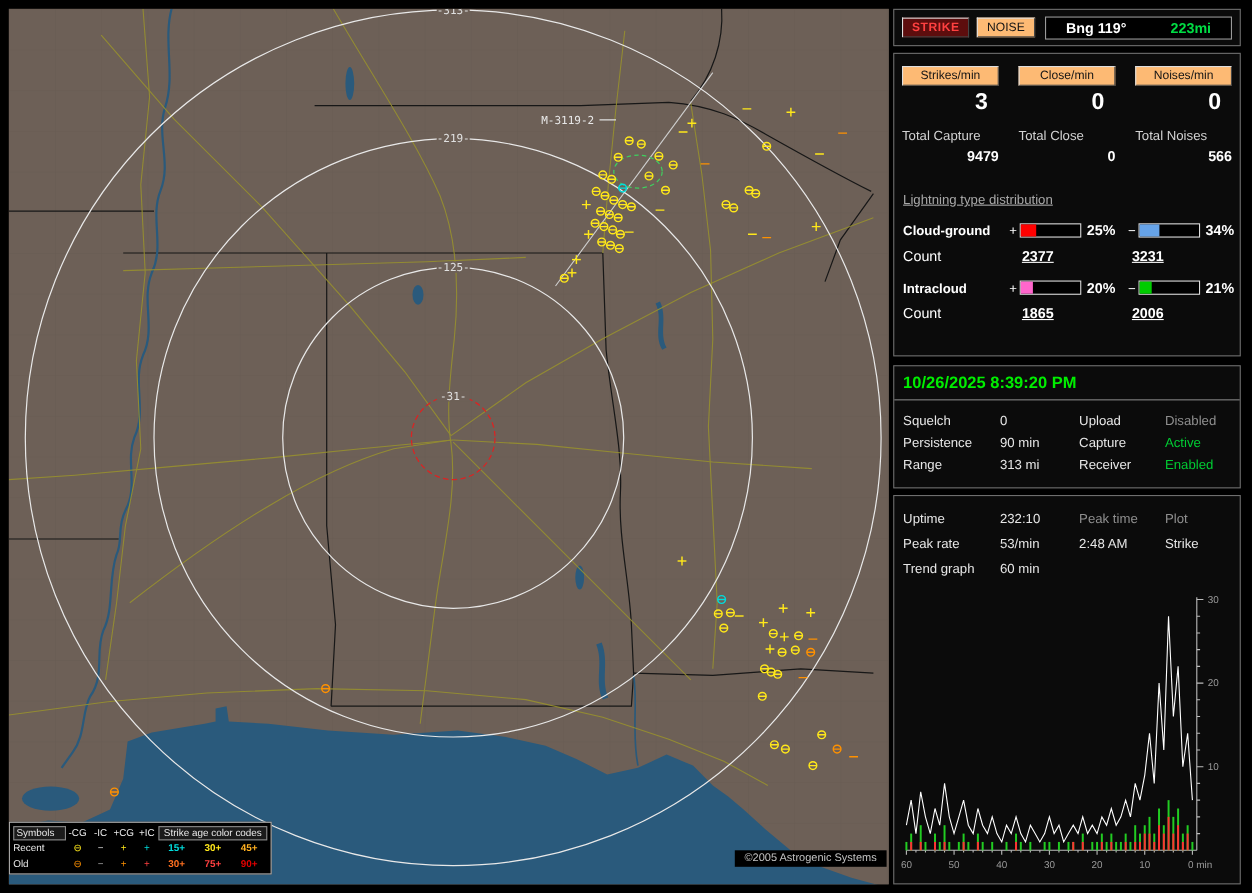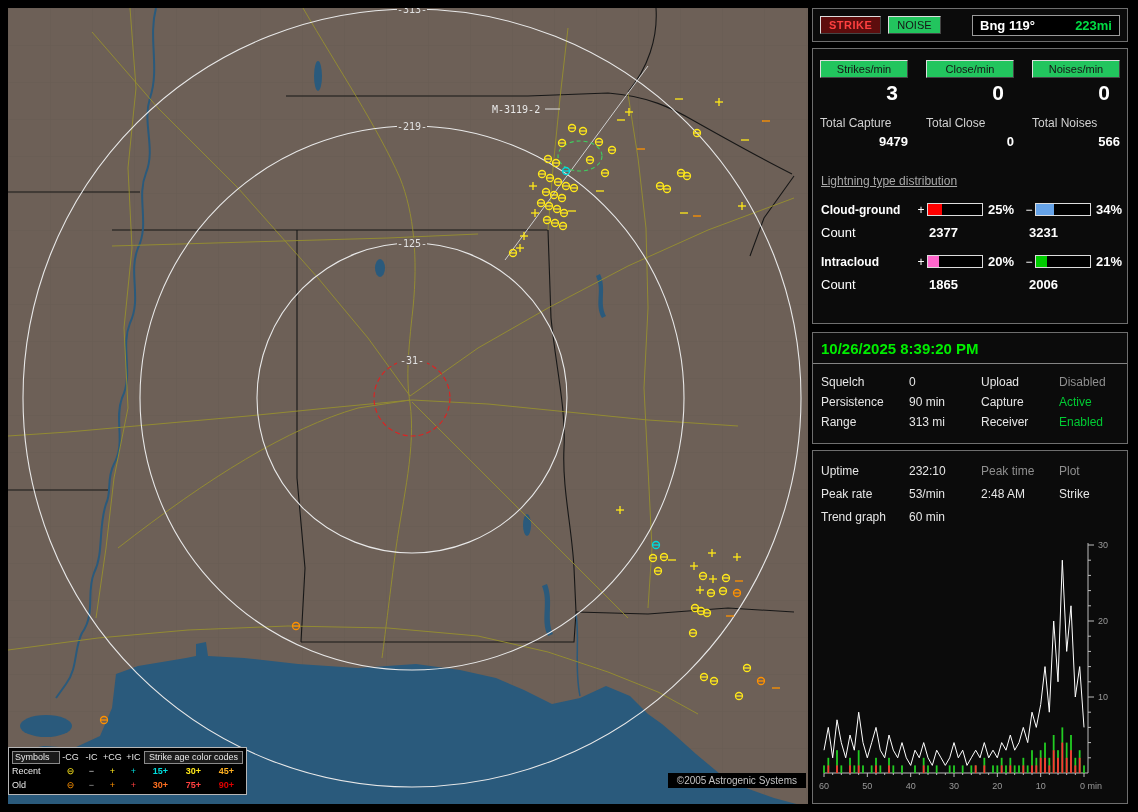--- a/index.html
+++ b/index.html
@@ -19,42 +19,42 @@
   .lg-code{text-align:center;font-weight:700;}
 
   
   .panel{position:absolute;left:812px;top:8px;width:316px;height:796px;}
   .box{position:absolute;left:0;width:316px;background:#0b0b0b;border:1px solid #6e6e6e;box-sizing:border-box;}
   #box-top{top:0;height:34px;display:flex;align-items:center;padding:0 7px;gap:7px;}
   #box-stats{top:40px;height:276px;}
   #box-time{top:324px;height:112px;}
   #box-session{top:442px;height:354px;position:relative;}
 
-  .btn{font-family:inherit;font-size:11px;padding:2px 8px;background:#22c55e;color:#151515;border:1px solid;border-color:#dedede #454545 #454545 #dedede;cursor:pointer;}
+  .btn{font-family:inherit;font-size:11px;padding:2px 8px;background:#fdba74;color:#151515;border:1px solid;border-color:#dedede #454545 #454545 #dedede;cursor:pointer;}
   .btn-strike{background:#5d0d0d;color:#ff4040;font-weight:700;letter-spacing:.5px;}
-  .bng{margin-left:auto;display:flex;justify-content:space-between;align-items:center;width:132px;background:#000;border:1px solid #9a9a9a;padding:2px 7px;font-size:13px;font-weight:700;color:#fff;}
+  .bng{margin-left:auto;display:flex;justify-content:space-between;align-items:center;width:132px;background:#000;border:1px solid #9a9a9a;padding:2px 18px;font-size:13px;font-weight:700;color:#fff;}
   .bng .dist{color:#00dd44;}
 
   .rate-row{display:flex;justify-content:space-between;padding:11px 7px 0;}
   .rate-col{width:88px;display:flex;flex-direction:column;}
   .rate-value{color:#fff;font-size:21px;font-weight:700;text-align:right;padding:4px 10px 0 0;line-height:1;}
   .totals-row{display:flex;justify-content:space-between;padding:13px 7px 0;}
   .total-col{width:88px;}
   .total-label{color:#d2d2d2;font-size:12px;white-space:nowrap;}
   .total-value{color:#fff;font-size:13px;font-weight:700;text-align:right;margin-top:4px;}
 
   .dist-title{color:#a8a8a8;font-size:12px;text-decoration:underline;margin:25px 8px 0;}
   .dist-row{display:grid;grid-template-columns:94px 12px 56px 40px 12px 56px 34px;align-items:center;margin:14px 0 0 8px;font-size:12px;color:#fff;}
   .dist-label{font-weight:700;}
   .sign{text-align:center;}
   .bar{height:11px;border:1px solid #dcdcdc;background:#000;display:block;}
   .bar i{display:block;height:100%;width:0;}
   .pct{font-weight:700;font-size:13px;padding-left:5px;}
   .count-row{display:grid;grid-template-columns:108px 100px 1fr;margin:8px 0 0 8px;font-size:13px;color:#fff;}
-  .cnt{font-weight:700;}
+  .cnt{font-weight:700;text-decoration:underline;}
 
   .datetime{color:#00ee00;font-size:15px;font-weight:700;padding:7px 8px 6px;border-bottom:1px solid #848484;}
   .srow{display:grid;grid-template-columns:88px 72px 78px 1fr;padding-left:8px;font-size:12px;height:20px;align-items:center;color:#e6e6e6;}
   .first{margin-top:8px;}
   .gray{color:#8f8f8f;}
   .green{color:#00cc33;}
   #box-session .srow{height:23px;}
   .trend-wrap{position:absolute;left:3px;top:86px;}
   .tick-label{fill:#9a9a9a;font-size:9px;font-family:"Liberation Sans",sans-serif;}
 </style>

